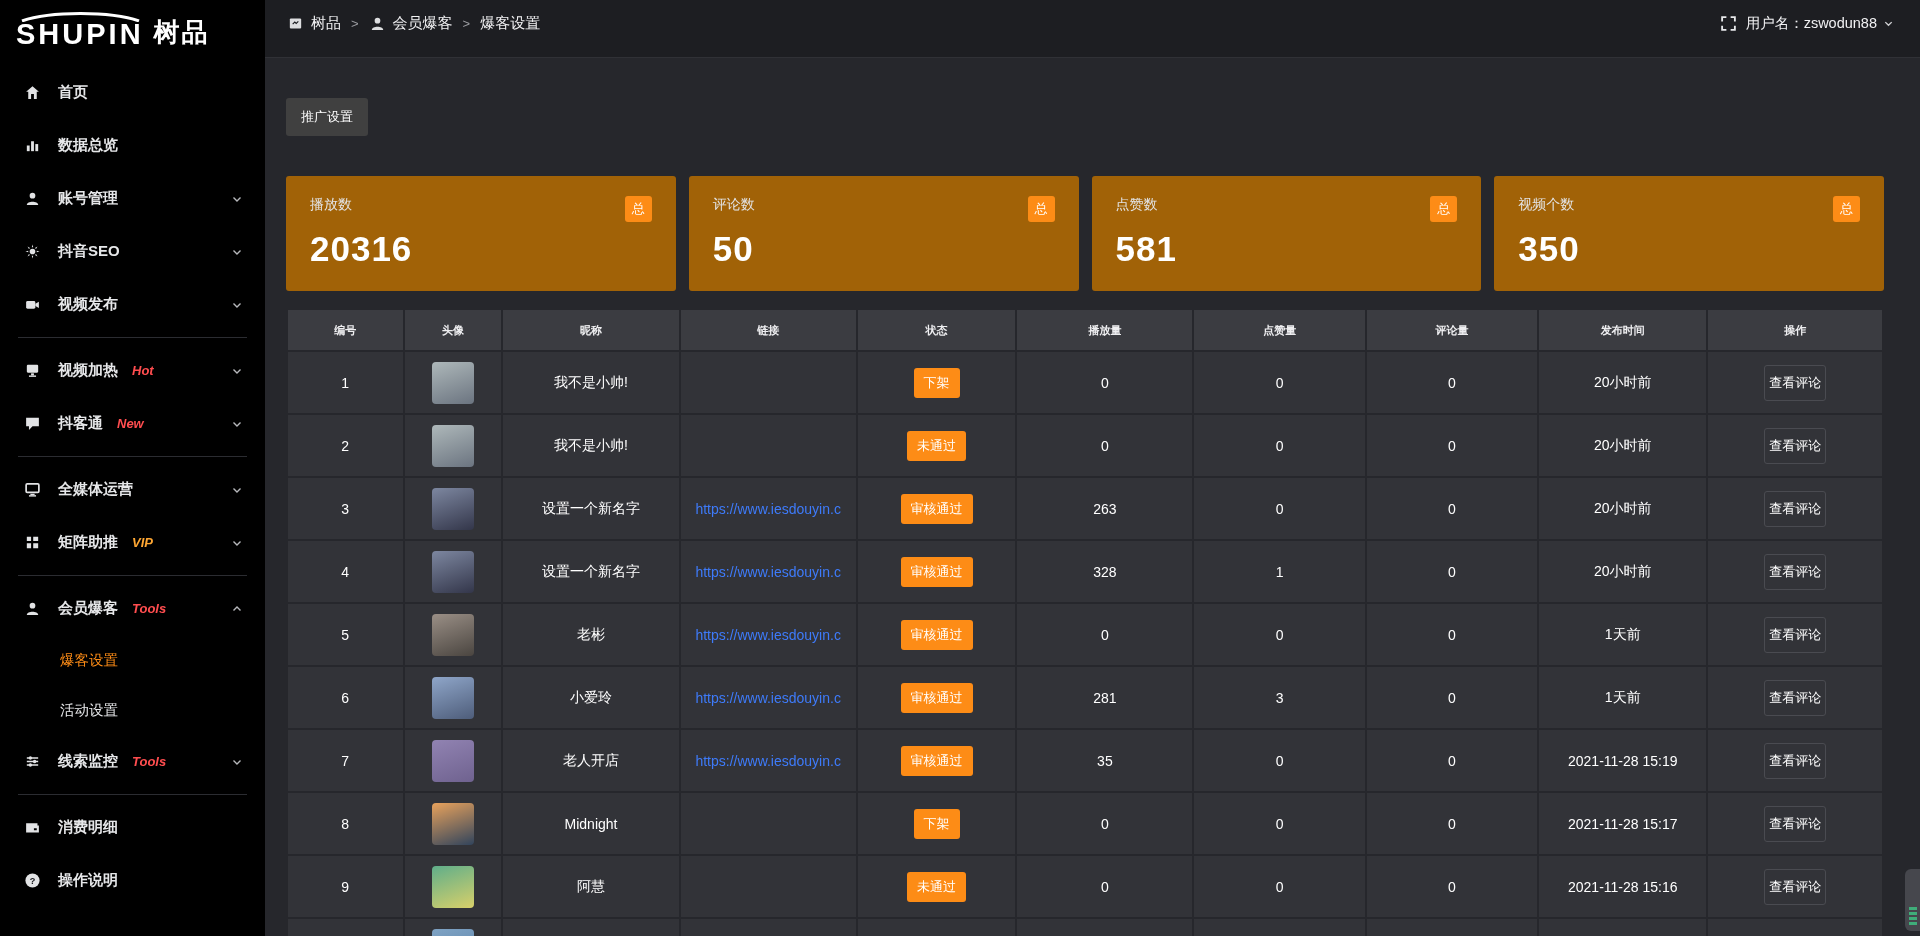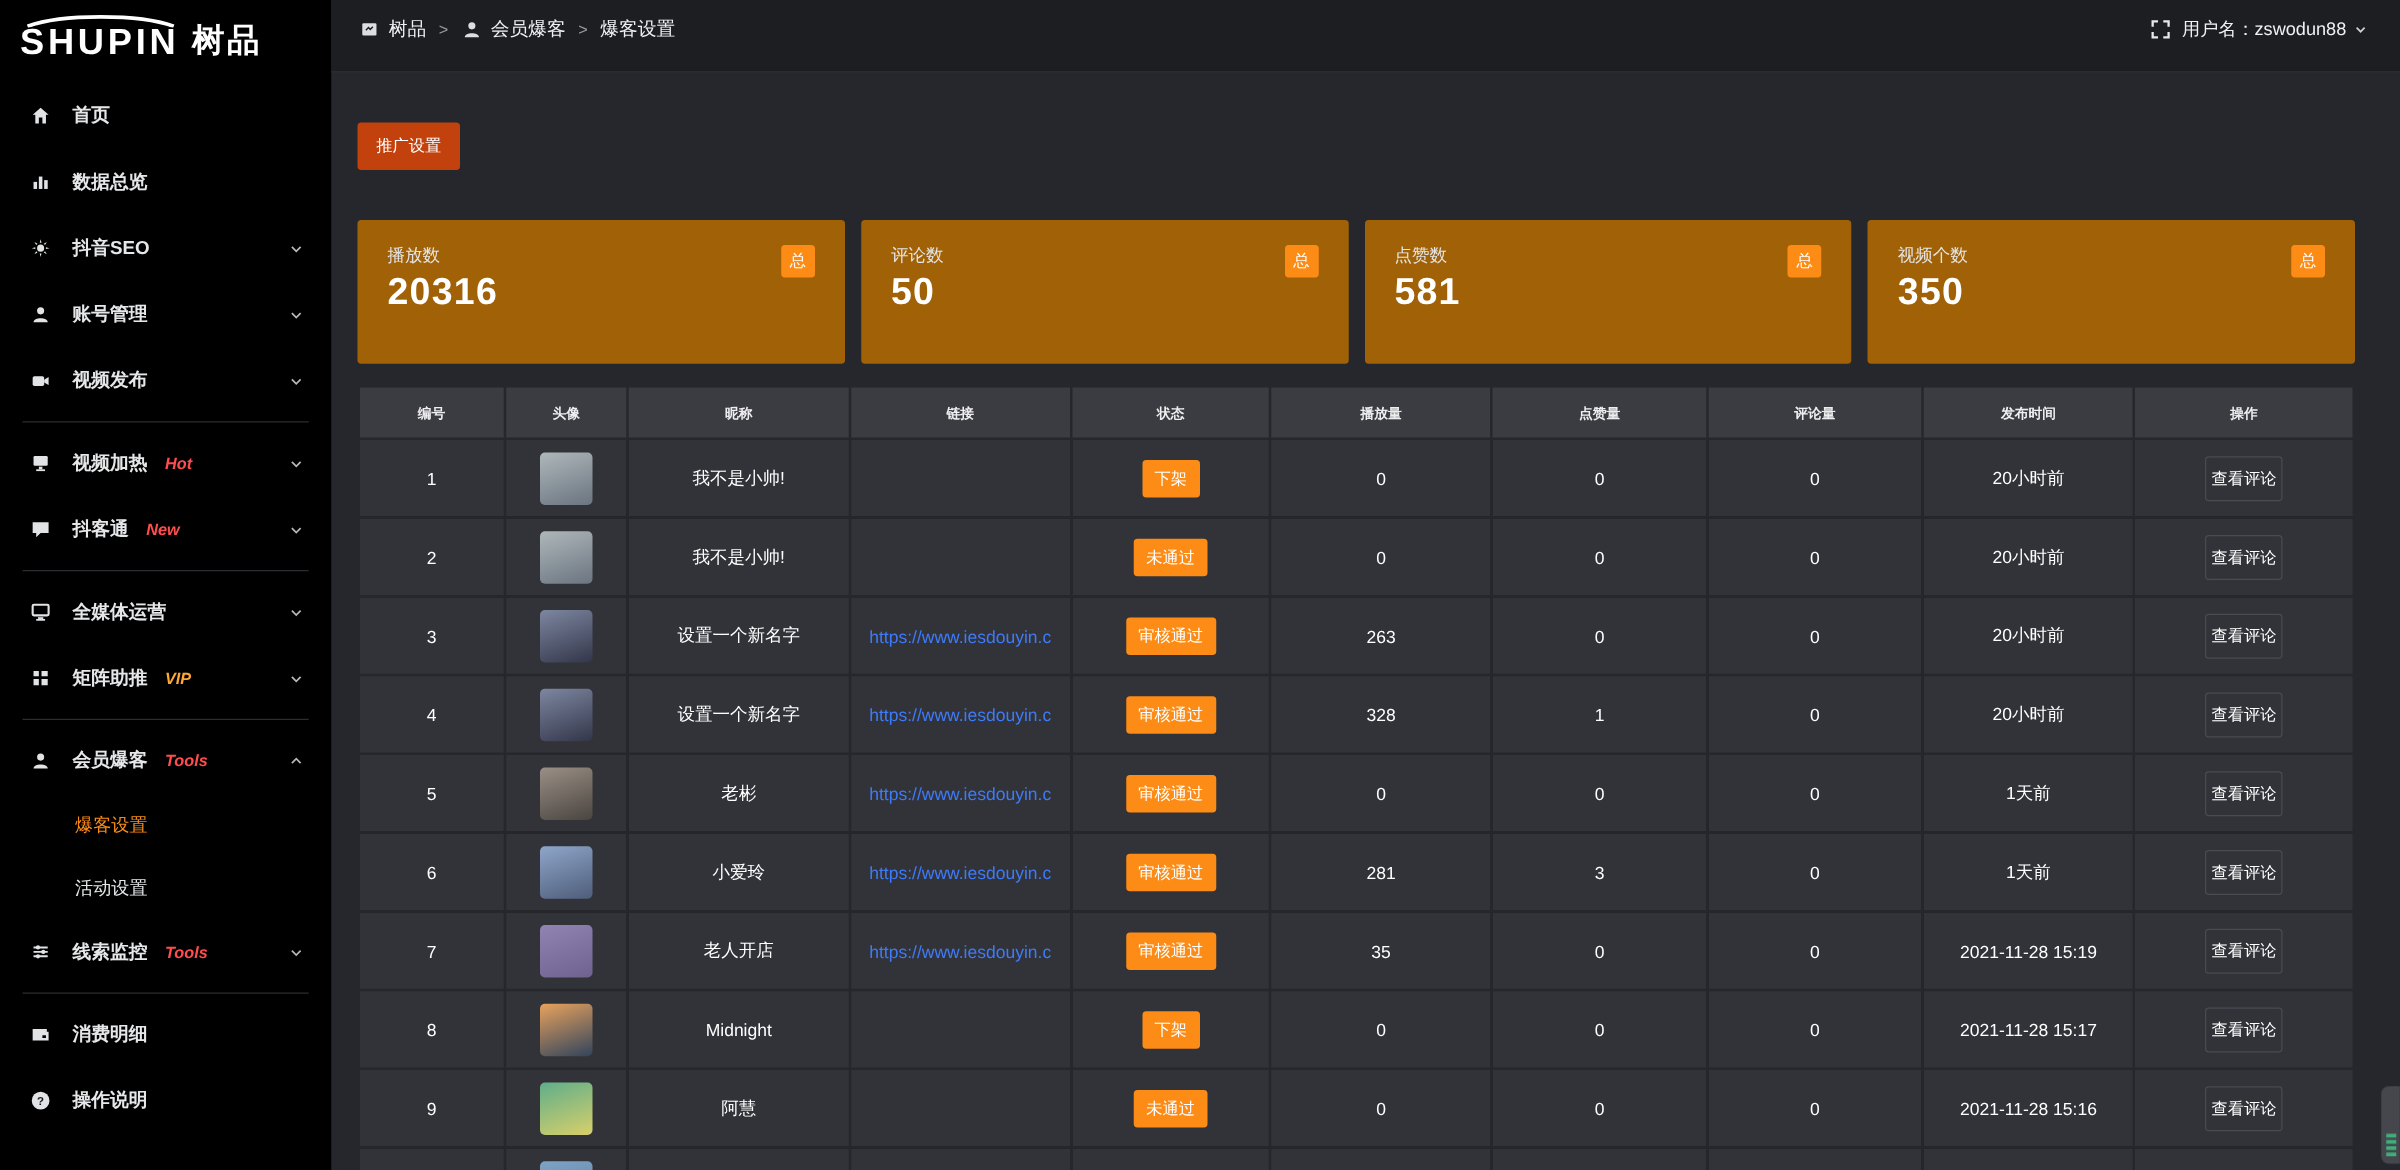--- a/index.html
+++ b/index.html
@@ -33,28 +33,28 @@
     display:flex; align-items:center; padding:0 26px 10px 22px; }
   .crumbs { display:flex; align-items:center; gap:10px; }
   .crumb { display:flex; align-items:center; gap:7px; font-size:15px; color:#f1f1f3; cursor:pointer; }
   .crumb .ico { display:flex; color:#dddee0; }
   .crumb-sep { color:#9a9ba0; font-size:13px; }
   .top-right { margin-left:auto; display:flex; align-items:center; gap:9px; }
   .fs-icon { display:flex; color:#e8e9eb; cursor:pointer; }
   .userbox { display:flex; align-items:center; gap:6px; font-size:14.5px; color:#f1f1f3; cursor:pointer; }
 
   .content { flex:1; padding:0 36px 0 21px; overflow:hidden; }
-  .promo-btn { margin-top:40px; background:#c2410c; color:#fff; border:none; font-size:13px;
+  .promo-btn { margin-top:40px; background:#404040; color:#fff; border:none; font-size:13px;
     padding:10px 15px; border-radius:3px; cursor:pointer; font-family:inherit; }
 
   
   .cards { display:flex; gap:13px; margin-top:40px; }
   .card { position:relative; flex:1; height:115px; background:#a16207; border-radius:3px; padding:20px 24px; }
   .card-label { font-size:14px; color:#e3e4e6; }
-  .card-value { font-size:30px; font-weight:bold; color:#fff; margin-top:3px; letter-spacing:1px; }
+  .card-value { font-size:35px; font-weight:bold; color:#fff; margin-top:15px; letter-spacing:1px; }
   .card-badge { position:absolute; top:20px; right:24px; background:#fd8c16; color:#fff;
     font-size:13px; padding:4px 7px; border-radius:3px; }
 
   
   .tbl-wrap { margin-top:17px; }
   table { width:100%; border-collapse:collapse; table-layout:fixed; }
   th { background:#3b3c41; height:42px; font-size:11px; font-weight:bold; color:#eeeef0;
     border:2px solid #26272c; }
   td { background:#323338; height:63px; text-align:center; font-size:14px; color:#fff;
     border:2px solid #26272c; overflow:hidden; white-space:nowrap; }
@@ -101,38 +101,38 @@
               <rect x="4" y="12" width="4" height="8"></rect>
               <rect x="10" y="6" width="4" height="14"></rect>
               <rect x="16" y="10" width="4" height="10"></rect>
             </svg>
           </span>
           <span class="lbl">数据总览</span>
         </div>
         <div class="nav-item">
           <span class="ico">
             <svg width="17" height="17" viewBox="0 0 24 24" fill="currentColor">
-              <path d="M12 8 A4 4 0 1 0 12 16 A4 4 0 1 0 12 8 M12 2 L13 6 L11 6 Z M12 22 L11 18 L13 18 Z M2 12 L6 11 L6 13 Z M22 12 L18 13 L18 11 Z M5 5 L8.5 7 L7 8.5 Z M19 19 L15.5 17 L17 15.5 Z M19 5 L17 8.5 L15.5 7 Z M5 19 L7 15.5 L8.5 17 Z"></path>
-            </svg>
-          </span>
-          <span class="lbl">抖音SEO</span>
-          <span class="chev">
-            <svg width="12" height="12" viewBox="0 0 24 24" fill="none" stroke="currentColor" stroke-width="2.8">
-              <path d="M5 9 L12 16 L19 9"></path>
-            </svg>
-          </span>
-        </div>
-        <div class="nav-item">
-          <span class="ico">
-            <svg width="17" height="17" viewBox="0 0 24 24" fill="currentColor">
               <circle cx="12" cy="8" r="4"></circle>
               <path d="M4 21 C4 15 20 15 20 21 Z"></path>
             </svg>
           </span>
           <span class="lbl">账号管理</span>
+          <span class="chev">
+            <svg width="12" height="12" viewBox="0 0 24 24" fill="none" stroke="currentColor" stroke-width="2.8">
+              <path d="M5 9 L12 16 L19 9"></path>
+            </svg>
+          </span>
+        </div>
+        <div class="nav-item">
+          <span class="ico">
+            <svg width="17" height="17" viewBox="0 0 24 24" fill="currentColor">
+              <path d="M12 8 A4 4 0 1 0 12 16 A4 4 0 1 0 12 8 M12 2 L13 6 L11 6 Z M12 22 L11 18 L13 18 Z M2 12 L6 11 L6 13 Z M22 12 L18 13 L18 11 Z M5 5 L8.5 7 L7 8.5 Z M19 19 L15.5 17 L17 15.5 Z M19 5 L17 8.5 L15.5 7 Z M5 19 L7 15.5 L8.5 17 Z"></path>
+            </svg>
+          </span>
+          <span class="lbl">抖音SEO</span>
           <span class="chev">
             <svg width="12" height="12" viewBox="0 0 24 24" fill="none" stroke="currentColor" stroke-width="2.8">
               <path d="M5 9 L12 16 L19 9"></path>
             </svg>
           </span>
         </div>
         <div class="nav-item">
           <span class="ico">
             <svg width="17" height="17" viewBox="0 0 24 24" fill="currentColor">
               <rect x="3" y="7" width="13" height="11" rx="2"></rect>

